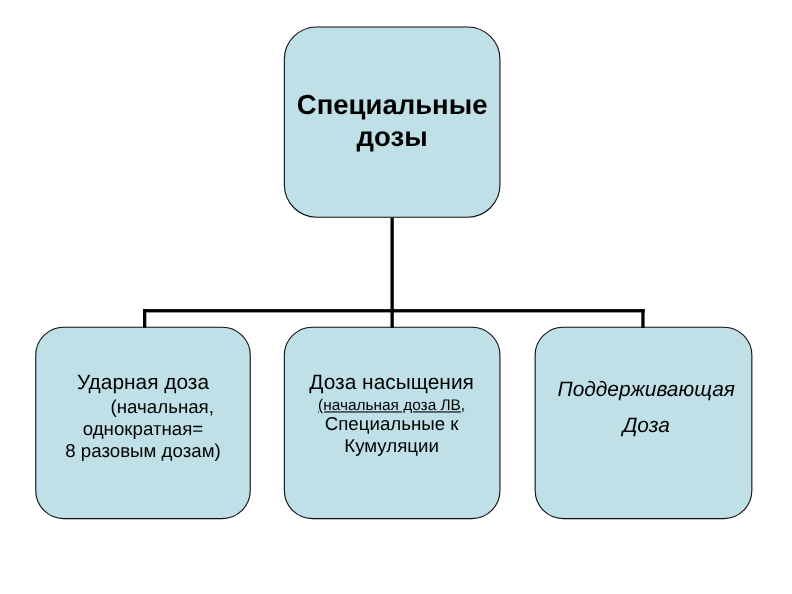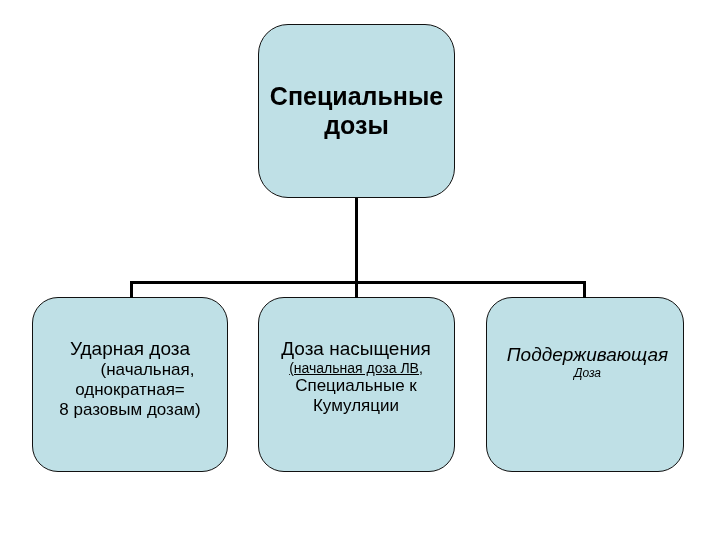--- a/index.html
+++ b/index.html
@@ -152,16 +152,16 @@
   <div class="textwrap" style="left: 226px; top: 338px; width: 260px; color: rgb(0, 0, 0);">
     <div class="ttl" style="font-size:19px;">Доза насыщения</div>
     <div class="sub" style="font-size:14px;text-decoration:underline;">(начальная доза ЛВ,</div>
     <div class="sub" style="font-size:17px;">Специальные к</div>
     <div class="sub" style="font-size:17px;">Кумуляции</div>
   </div>
 
   <div class="node" id="node-maintenance" style="background: rgb(191, 224, 230); border-color: rgb(17, 17, 17);"></div>
   <div class="textwrap" style="left: 455px; top: 344px; width: 265px; color: rgb(0, 0, 0); font-style: italic;">
     <div class="ttl" style="font-size:19px;">Поддерживающая</div>
-    <div class="sub" style="font-size:12px;">Доза</div>
+    <div class="sub" style="font-size:19px;margin-top:11px;">Доза</div>
   </div>
 
 </div>
 
 </body></html>

